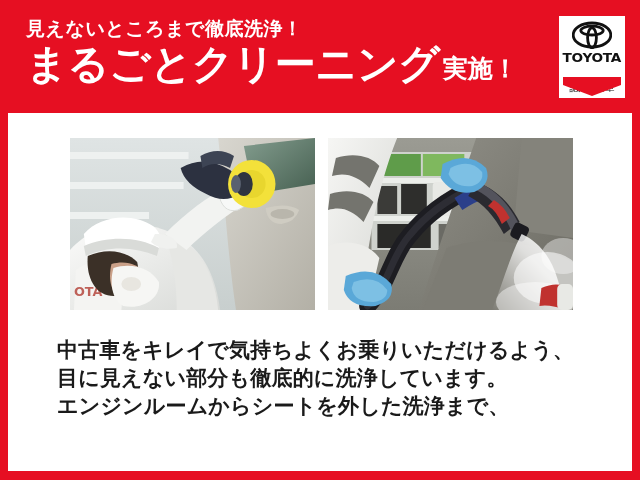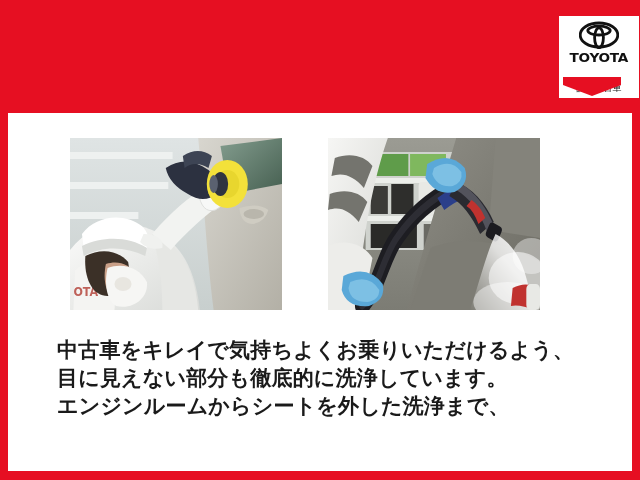--- a/index.html
+++ b/index.html
@@ -78,21 +78,21 @@
     margin-left: 3px;
     position: relative;
     top: -1px;
   }
 
   
   .badge {
     position: absolute;
     left: 559px;
     top: 16px;
-    width: 80px;
+    width: 66px;
     height: 82px;
     background: #ffffff;
     box-sizing: border-box;
     overflow: hidden;
   }
 
   .badge-inner {
     position: relative;
     width: 100%;
     height: 100%;
@@ -133,21 +133,21 @@
     left: 0;
     bottom: 0;
     width: 66px;
     height: 22px;
   }
 
   
   .photo {
     position: absolute;
     top: 138px;
-    width: 212px;
+    width: 245px;
     height: 172px;
     overflow: hidden;
     background: #0369a1;
   }
   .photo-left  { left: 70px; }
   .photo-right { left: 328px; }
 
   .photo svg { display: block; width: 100%; height: 100%; }
 
   
@@ -170,20 +170,27 @@
 </head>
 <body>
 
 <div id="banner">
 
   <div class="frame-edge frame-left"></div>
   <div class="frame-edge frame-right"></div>
   <div class="frame-edge frame-bottom"></div>
 
   <div class="header">
+    <div class="header-text-wrap">
+      <div class="headline-small">見えないところまで徹底洗浄！</div>
+      <div class="headline-row">
+        <span class="headline-big">まるごとクリーニング</span>
+        <span class="headline-suffix">実施！</span>
+      </div>
+    </div>
 
     <div class="badge">
       <div class="badge-inner">
         <svg class="badge-emblem" viewBox="0 0 100 70">
           <ellipse cx="50" cy="35" rx="47" ry="30" fill="none" stroke="#111111" stroke-width="7"></ellipse>
           <ellipse cx="50" cy="24" rx="28" ry="11" fill="none" stroke="#111111" stroke-width="7"></ellipse>
           <ellipse cx="50" cy="42" rx="11" ry="25" fill="none" stroke="#111111" stroke-width="7"></ellipse>
         </svg>
         <div class="badge-brand">TOYOTA</div>
         <div class="badge-sub">認定中古車</div>

